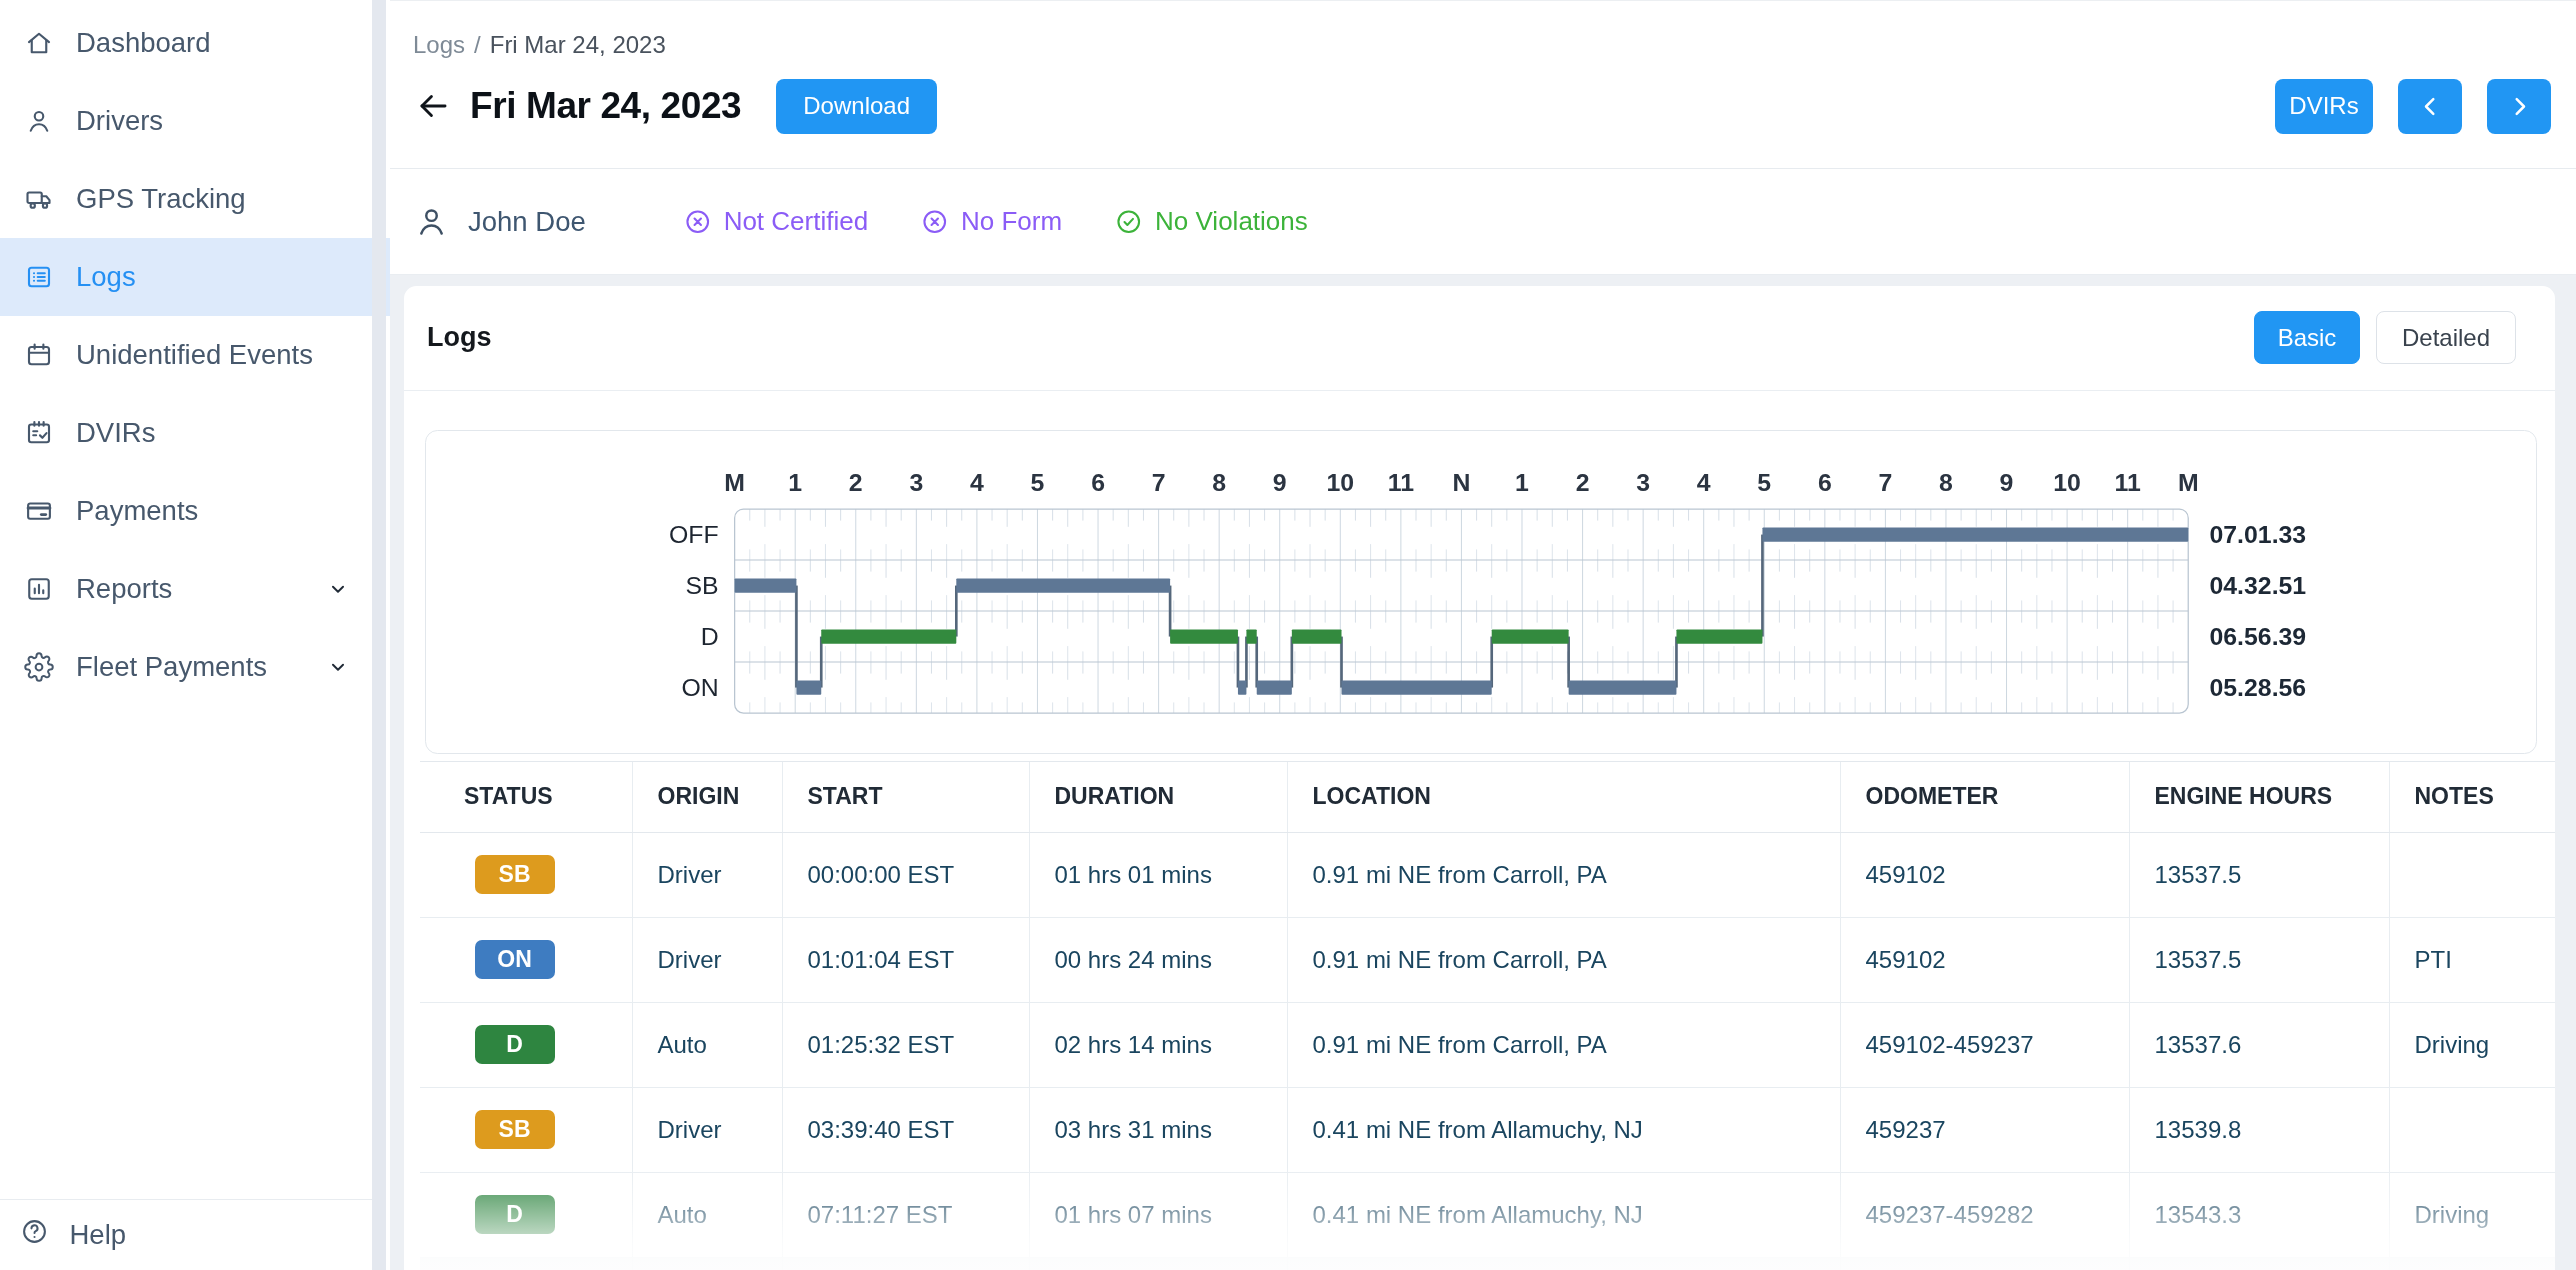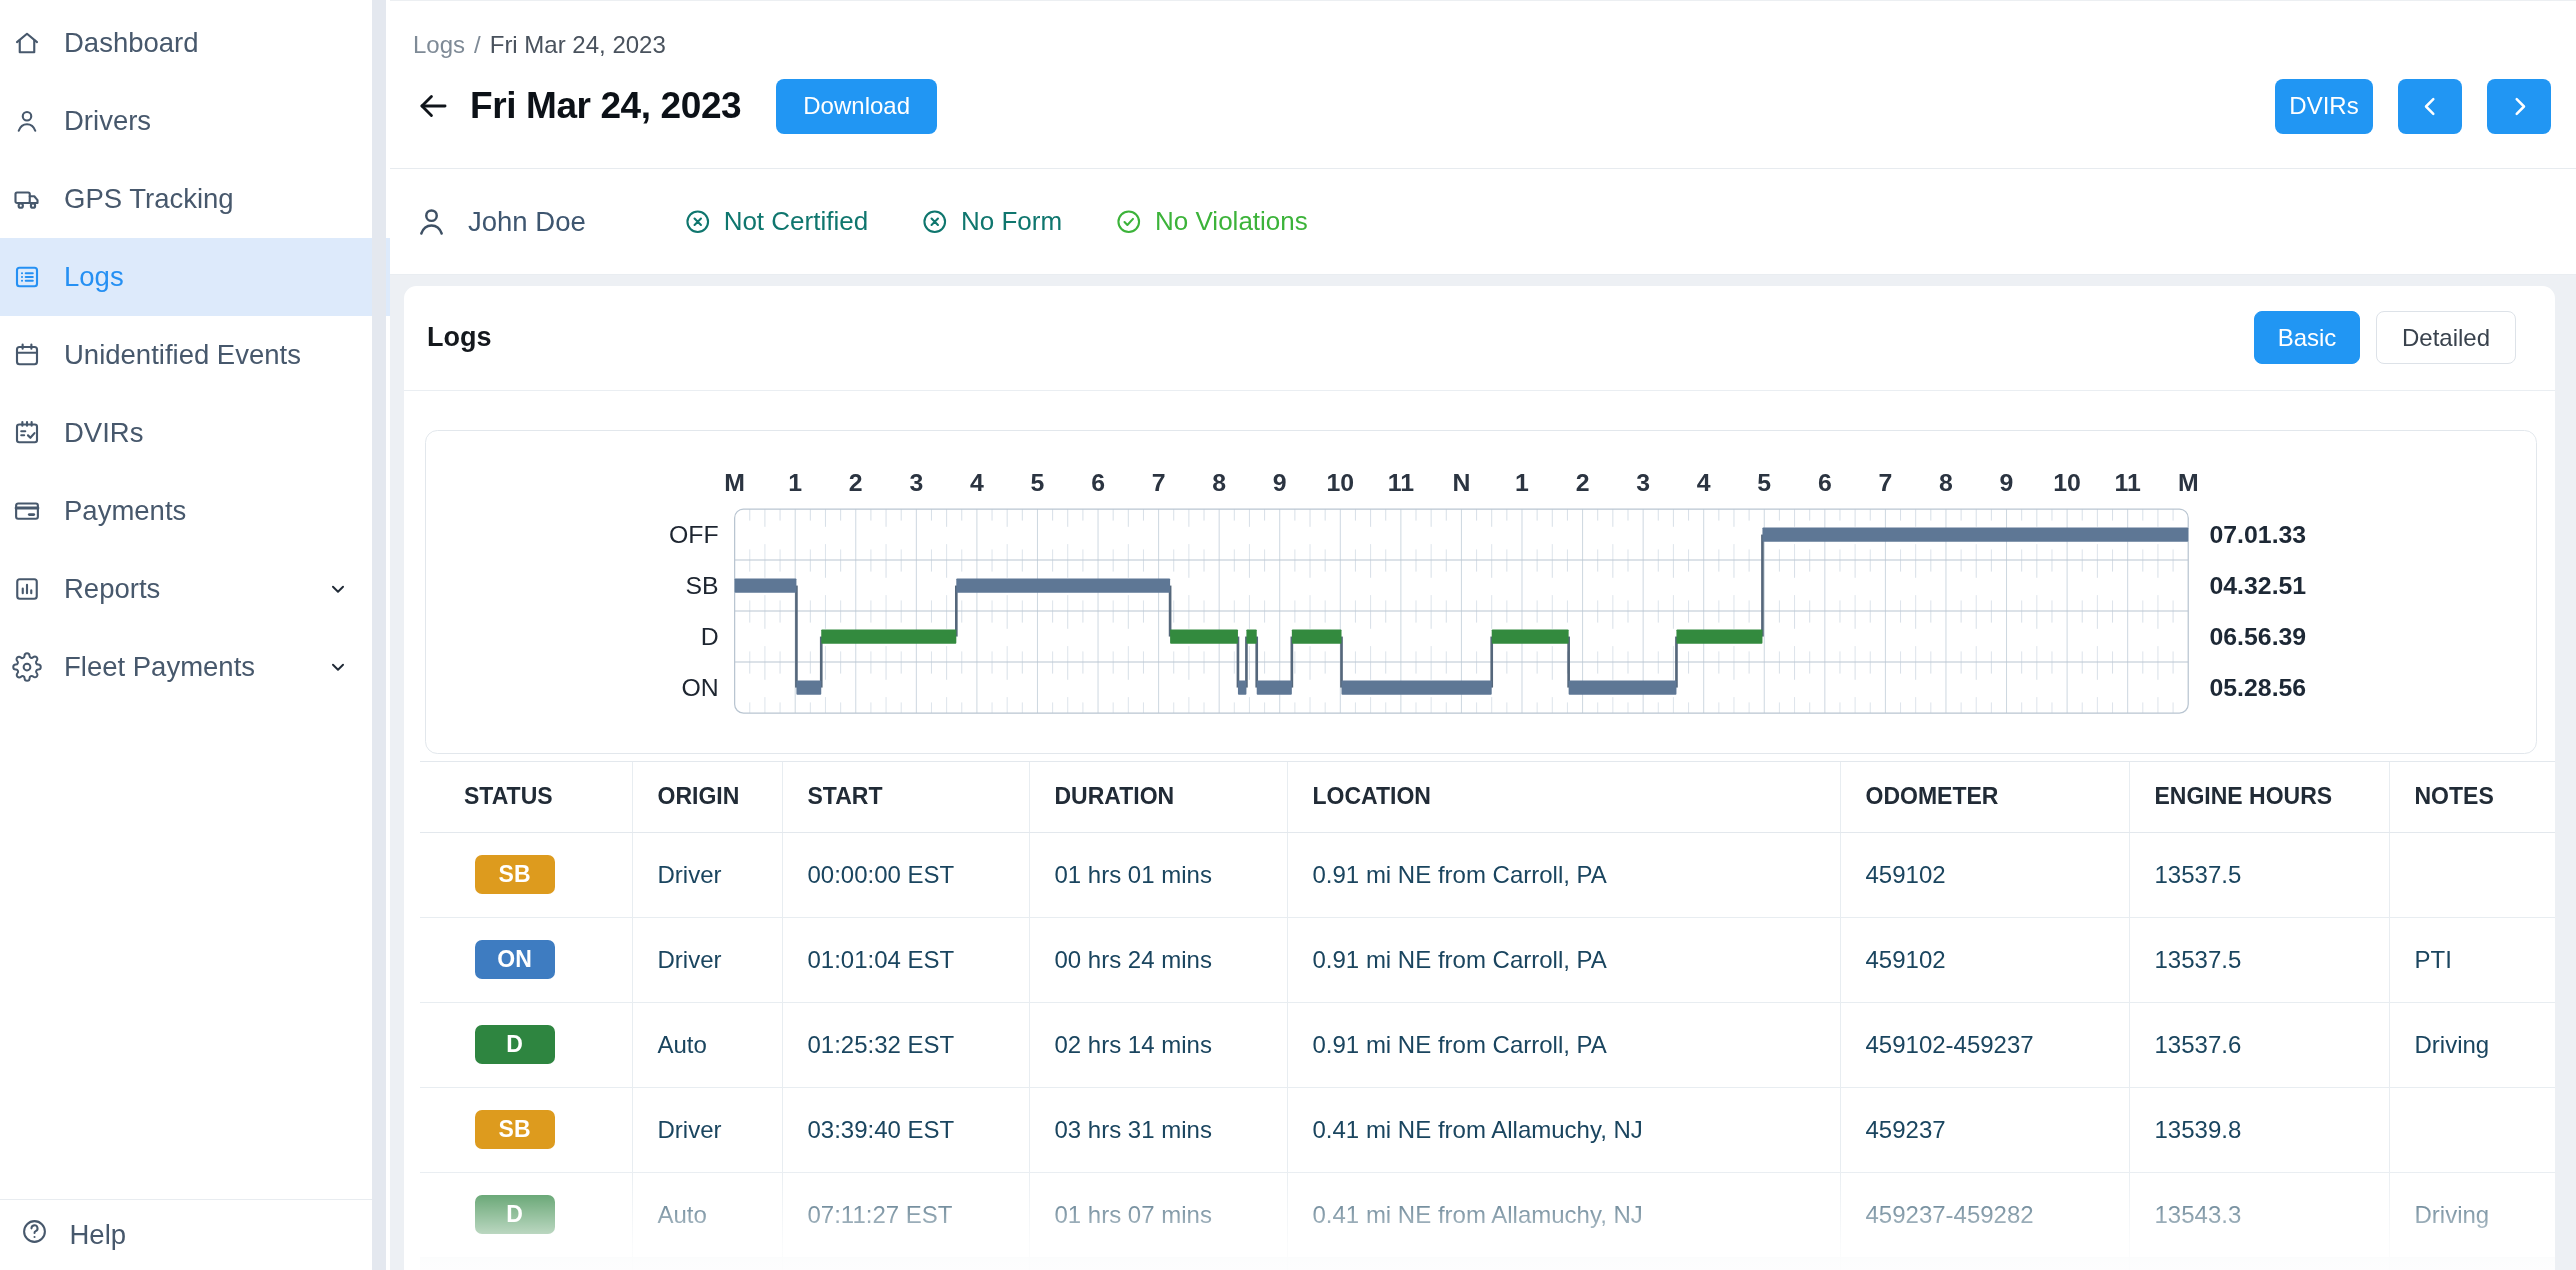--- a/index.html
+++ b/index.html
@@ -5,21 +5,21 @@
   * { margin:0; padding:0; box-sizing:border-box; }
   html,body { width:2576px; height:1270px; overflow:hidden; background:#fff;
     font-family:"Liberation Sans", sans-serif; }
   .app { display:flex; width:2576px; height:1270px; }
 
   
   .sidebar { width:390px; height:100%; background:#fff; position:relative; flex:0 0 390px; }
   .scroll-strip { position:absolute; top:0; bottom:0; right:4.4px; width:13.3px; background:#e4e8ef; }
   .nav { padding-top:3.5px; }
   .nav-item { height:78px; display:flex; align-items:center; gap:22px;
-    padding:0 41px 0 12px; color:#47586c; font-size:27.5px; cursor:pointer; }
+    padding:0 41px 0 24px; color:#47586c; font-size:27.5px; cursor:pointer; }
   .nav-item .nicon { width:30px; height:30px; flex:0 0 30px; display:flex; align-items:center; justify-content:center; }
   .nav-item svg { width:30px; height:30px; }
   .nav-item.active { background:#ddeafb; color:#2590f3; }
   .nav-item .chev { margin-left:auto; color:#202a36; display:flex; }
   .nav-item .chev svg { width:22px; height:22px; }
   .help-item { position:absolute; left:0; right:18px; bottom:0; height:71px; border-top:0.9px solid #e8ecf0;
     display:flex; align-items:center; gap:21px; padding-left:19.5px; color:#47586c; font-size:27.5px; cursor:pointer; }
   .help-item svg { width:29px; height:29px; }
 
   
@@ -42,21 +42,21 @@
   .nav-arrow-btn { height:55px; width:64px; }
   .nav-arrow-btn svg { width:27px; height:27px; }
 
   .driver-bar { height:106px; background:#fff; border-bottom:0.9px solid #e9edf1; display:flex; align-items:center;
     padding-left:23px; flex:0 0 106px; }
   .avatar { width:37px; height:37px; color:#3e5064; display:flex; }
   .avatar svg { width:37px; height:37px; }
   .driver-name { font-size:27.5px; color:#3e5670; margin-left:18px; }
   .chips { display:flex; gap:53px; margin-left:98px; }
   .chip { display:flex; align-items:center; gap:12.4px; font-size:26px; font-weight:500; }
-  .chip.error { color:#0f766e; }
+  .chip.error { color:#8b5cf6; }
   .chip.ok { color:#3cb33a; }
   .chip svg { width:27.5px; height:27.5px; }
 
   .content { flex:1; padding:10.6px 21px 0 14px; min-height:0; }
   .card { background:#fff; border-radius:12.4px 12.4px 0 0; height:100%; position:relative; overflow:hidden; }
   .card-header { height:105px; display:flex; align-items:center; padding:0 39px 0 23px; border-bottom:0.9px solid #eaeef2; }
   .card-title { font-size:27px; font-weight:700; color:#14181d; }
   .view-toggle { margin-left:auto; display:flex; gap:16px; }
   .toggle-btn { height:53px; border-radius:8px; font-size:24px; }
   .toggle-basic { width:106px; background:#2196f3; color:#fff; border:0.9px solid #2196f3; }

